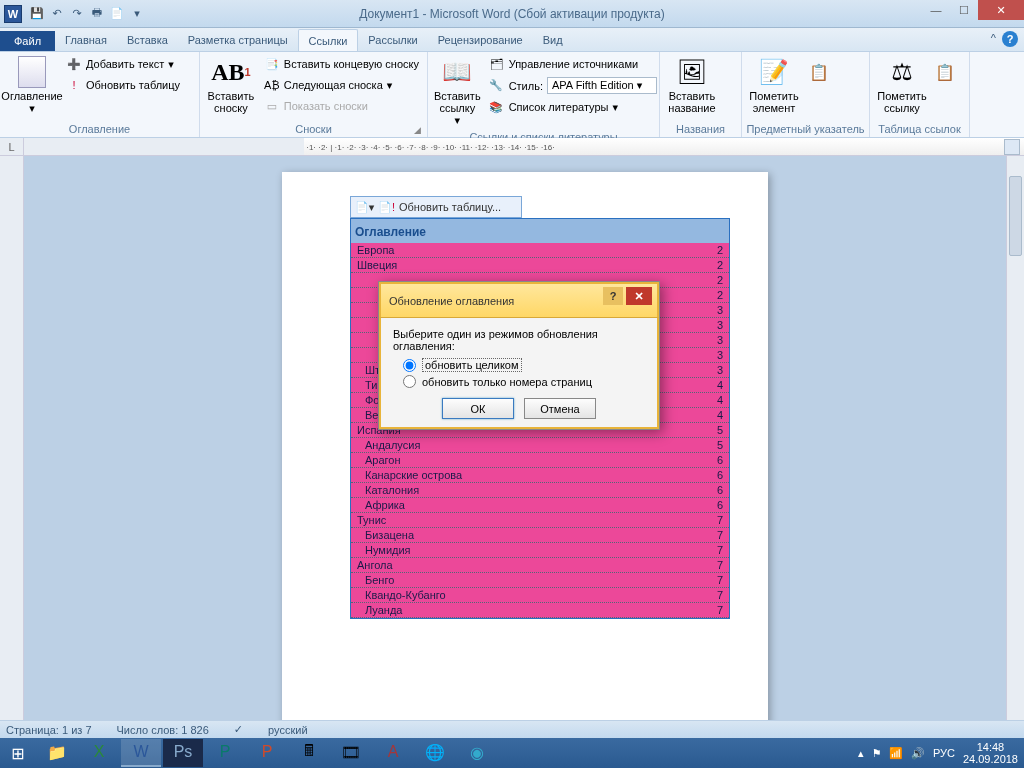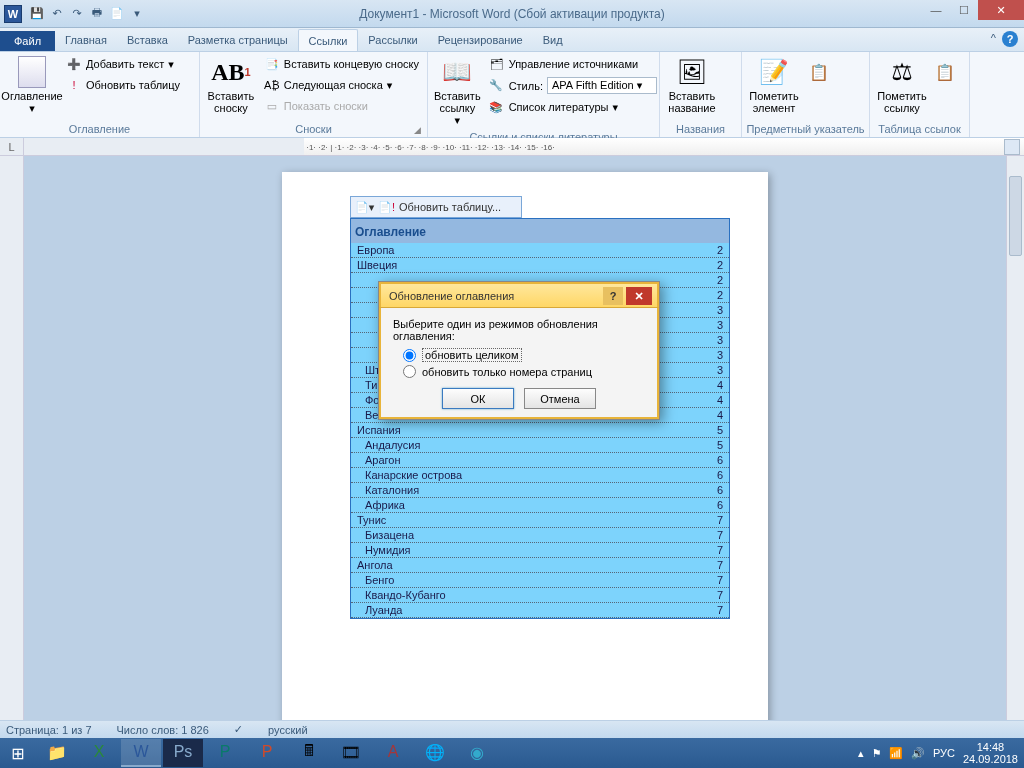--- a/index.html
+++ b/index.html
@@ -35,41 +35,41 @@
 .hruler .track{position:absolute;left:280px;right:0;top:0;height:18px;background:linear-gradient(#fff,#eee);display:flex;align-items:center;font-size:8px;color:#555}
 .workspace{position:absolute;top:156px;bottom:48px;left:0;right:0;background:#bcd0e5;display:flex}
 .vruler{width:24px;background:#e8edf3;border-right:1px solid #ccd}
 .page-area{flex:1;overflow:hidden;position:relative}
 .page{position:absolute;left:258px;top:16px;width:486px;height:640px;background:#fff;box-shadow:2px 2px 8px rgba(0,0,0,.3)}
 .toc-box{position:absolute;left:68px;top:24px;width:380px}
 .toc-handle{height:22px;background:#e8f0fb;border:1px solid #7aa7d8;display:flex;align-items:center;gap:4px;padding:0 4px;width:172px}
 .toc-handle span{font-size:11px;color:#333}
 .toc-frame{border:1px solid #2a70c0;background:#94b8e0;padding:0}
 .toc-head{background:#94b8e0;padding:6px 4px 4px;color:#1a4e8e;font-weight:bold;font-size:12px}
-.toc-item{display:flex;background:#7dd3fc;border-bottom:1px dotted #567;padding:1px 6px;font-size:10px;color:#1a1a4a}
+.toc-item{display:flex;background:#ec4899;border-bottom:1px dotted #567;padding:1px 6px;font-size:10px;color:#1a1a4a}
 .toc-item .txt{flex:1;white-space:nowrap;overflow:hidden}
 .toc-item .pn{width:12px;text-align:right}
 .toc-item.l1{padding-left:14px}
 .scroll-v{position:absolute;right:0;top:156px;bottom:48px;width:18px;background:#e8edf3;border-left:1px solid #ccd}
 .scroll-v .thumb{position:absolute;left:2px;right:2px;top:20px;height:80px;background:#cdd8e5;border:1px solid #abc;border-radius:2px}
 .statusbar{position:absolute;bottom:30px;left:0;right:0;height:18px;background:linear-gradient(#d8e6f3,#c3d9ee);display:flex;align-items:center;font-size:11px;color:#3a5a7a;padding:0 6px;gap:25px;border-top:1px solid #bcd0e5}
 .statusbar .right{margin-left:auto;display:flex;align-items:center;gap:6px}
 .viewbtns{display:flex;gap:0}
 .viewbtns div{width:18px;height:14px;border:1px solid #9ab;background:#eef;cursor:pointer}
 .zoom{display:flex;align-items:center;gap:4px}
 .zslider{width:100px;height:4px;background:#ccd;position:relative}
 .zslider .zthumb{position:absolute;left:48px;top:-4px;width:8px;height:12px;background:#8aa;border:1px solid #789}
 .taskbar{position:absolute;bottom:0;left:0;right:0;height:30px;background:linear-gradient(#3a6aa0,#2a5a90);display:flex;align-items:center}
 .taskbar .start{width:36px;height:30px;display:flex;align-items:center;justify-content:center;color:#fff;font-size:16px}
 .taskbar .tbtn{width:40px;height:28px;margin:1px;display:flex;align-items:center;justify-content:center;font-size:16px;cursor:pointer;border-bottom:2px solid transparent}
 .taskbar .tbtn.active{background:rgba(255,255,255,.15);border-bottom-color:#8ac}
 .tray{margin-left:auto;display:flex;align-items:center;color:#fff;gap:8px;padding-right:6px;font-size:11px}
 .tray .clock{text-align:center;line-height:1.1}
 .dialog{position:absolute;left:378px;top:281px;width:282px;background:#f0f0f0;border:1px solid #888;box-shadow:3px 3px 12px rgba(0,0,0,.4);z-index:100}
-.dialog .dtitle{height:26px;background:linear-gradient(#ffe79c,#ffd766);border:2px solid #e8b43a;border-bottom:1px solid #d8a838;display:flex;align-items:center;padding:8px 8px;color:#333;font-size:12px;position:relative}
+.dialog .dtitle{height:36px;background:linear-gradient(#ffe79c,#ffd766);border:2px solid #e8b43a;border-bottom:1px solid #d8a838;display:flex;align-items:center;padding:8px 8px;color:#333;font-size:12px;position:relative}
 .dialog .dtitle .dq{position:absolute;right:34px;top:3px;width:20px;height:18px;background:#e8c060;display:flex;align-items:center;justify-content:center;color:#333;cursor:pointer;font-weight:bold}
 .dialog .dtitle .dx{position:absolute;right:5px;top:3px;width:26px;height:18px;background:#c0392b;color:#fff;display:flex;align-items:center;justify-content:center;cursor:pointer;font-weight:bold}
 .dialog .dbody{border:2px solid #e8b43a;border-top:none;padding:10px 12px 8px;background:#f4f4f4}
 .dialog .prompt{font-size:11px;margin-bottom:6px}
 .dialog label{display:flex;align-items:center;gap:6px;font-size:11px;margin:3px 0 3px 10px;cursor:pointer}
 .dialog .dotted{border:1px dotted #666;padding:0 2px}
 .dialog .dbtns{display:flex;justify-content:center;gap:10px;margin-top:10px}
 .dialog button{width:72px;height:21px;font-size:11px;background:linear-gradient(#fdfdfd,#e4e4e4);border:1px solid #888;cursor:pointer}
 .dialog button.default{border:1px solid #3a7ac0;box-shadow:0 0 2px #6ac}
 .ico-doc{background:linear-gradient(#fff,#dde);border:1px solid #99b;width:28px;height:32px}

